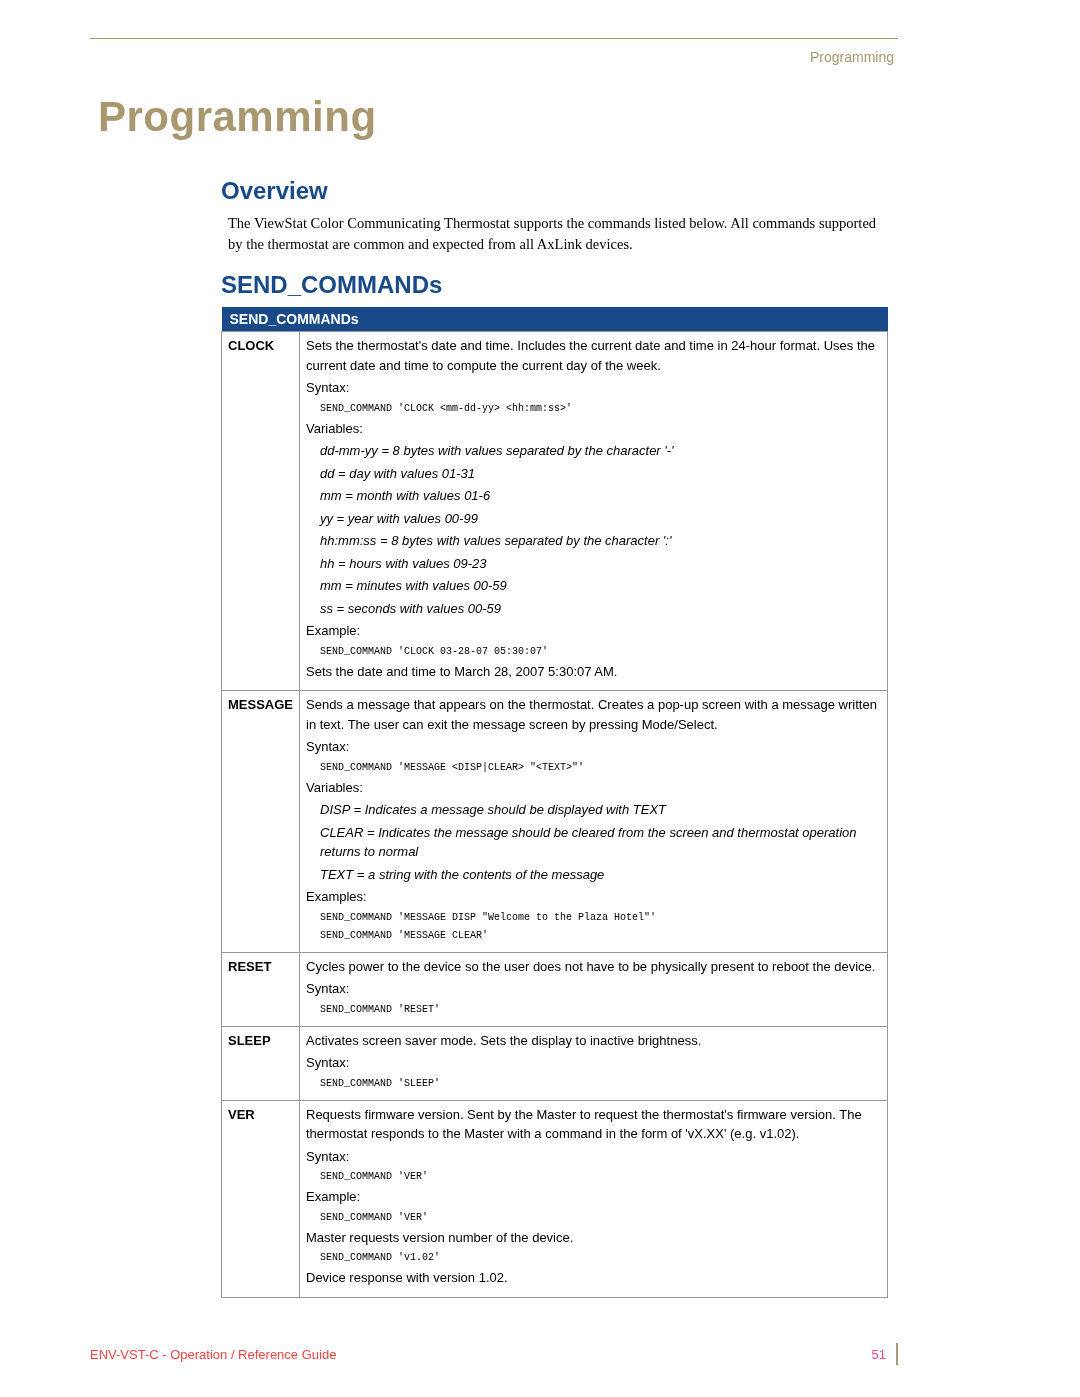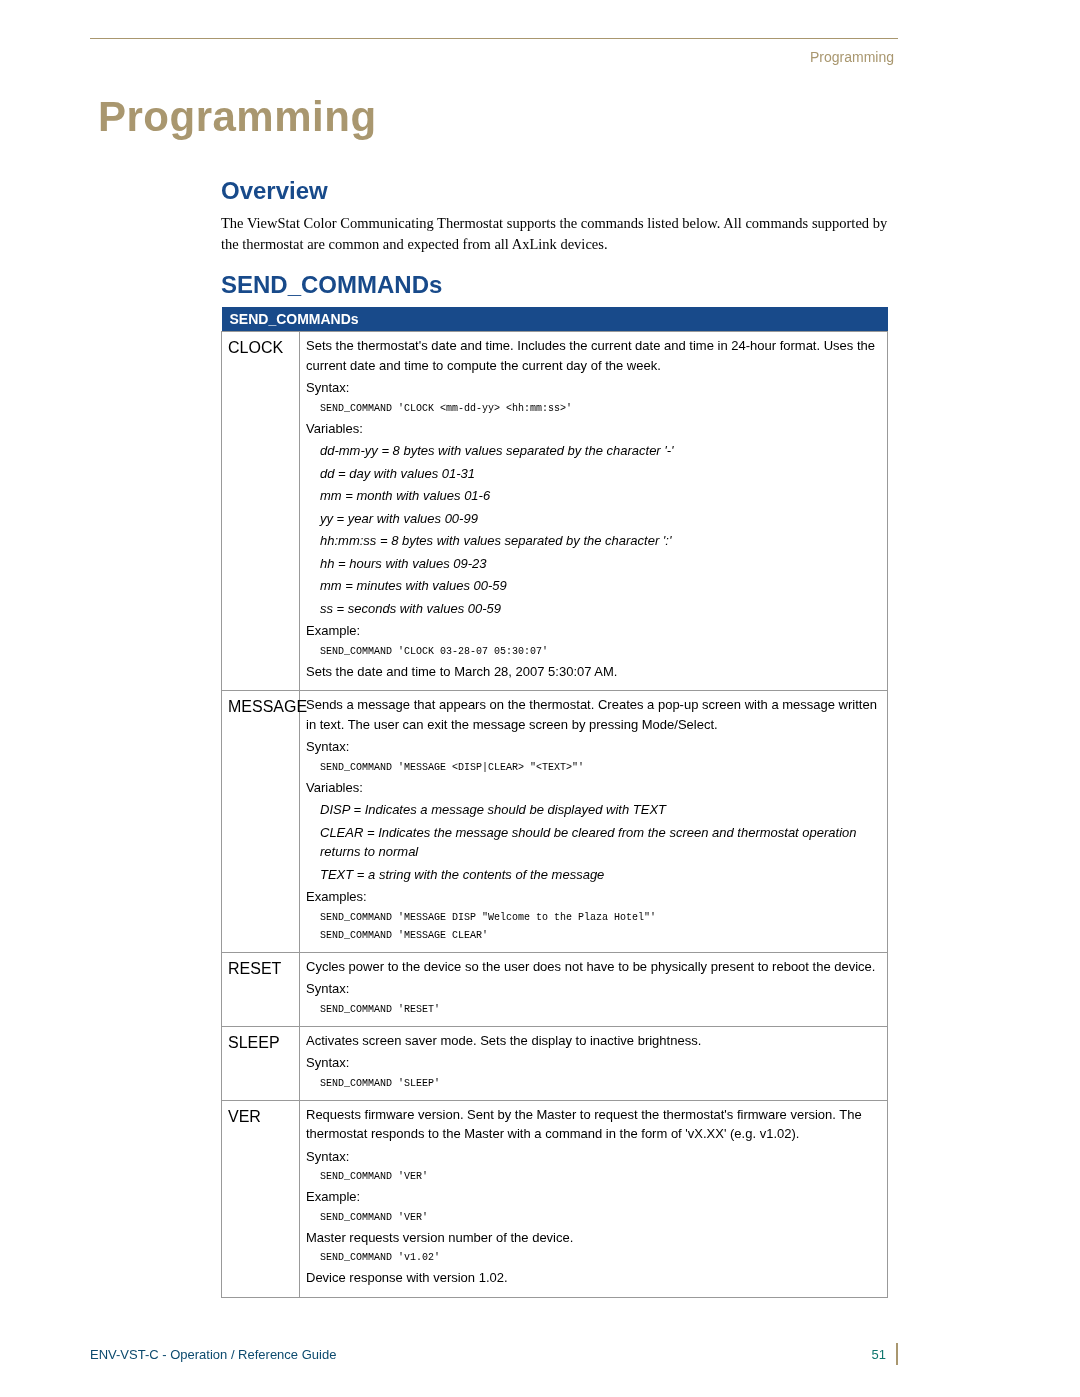--- a/index.html
+++ b/index.html
@@ -47,20 +47,21 @@
     font-size: 24px;
     font-weight: 700;
     margin-bottom: 8px;
   }
   p.overview-text {
     font-family: Georgia, 'Times New Roman', serif;
     font-size: 14.5px;
     line-height: 1.45;
     margin-bottom: 16px;
     color: #000;
+    margin-left: 7px;
   }
   .cmd-table {
     border-collapse: collapse;
     width: 100%;
     table-layout: fixed;
     font-size: 13px;
   }
   .cmd-table th.header-bar {
     background: #184a8a;
     color: #ffffff;
@@ -72,22 +73,22 @@
   .cmd-table td {
     border: 1px solid #999;
     vertical-align: top;
     padding: 4px 6px 6px 6px;
     font-family: Arial, sans-serif;
     font-size: 13px;
     line-height: 1.5;
   }
   .cmd-table td.cmd-name {
     width: 78px;
-    font-weight: 400;
-    font-size: 16px;
+    font-weight: 700;
+    font-size: 13px;
   }
   .cmd-table td .desc-line,
   .cmd-table td .label-line {
     margin-bottom: 3px;
   }
   .cmd-table td .indent {
     padding-left: 14px;
     margin-bottom: 3px;
     font-style: italic;
   }
@@ -104,25 +105,25 @@
     right: 90px;
     bottom: 32px;
     display: flex;
     justify-content: space-between;
     align-items: center;
     border-right: 2px solid #a9976f;
     padding-right: 10px;
     height: 22px;
   }
   .footer .footer-left {
-    color: #0c4a6e;
+    color: #ef4444;
     font-size: 13px;
   }
   .footer .footer-right {
-    color: #0f766e;
+    color: #ec4899;
     font-size: 13px;
   }
 </style>
 </head>
 <body>
 
 <div class="page">
   <div class="top-rule"></div>
   <div class="header-right">Programming</div>
 

